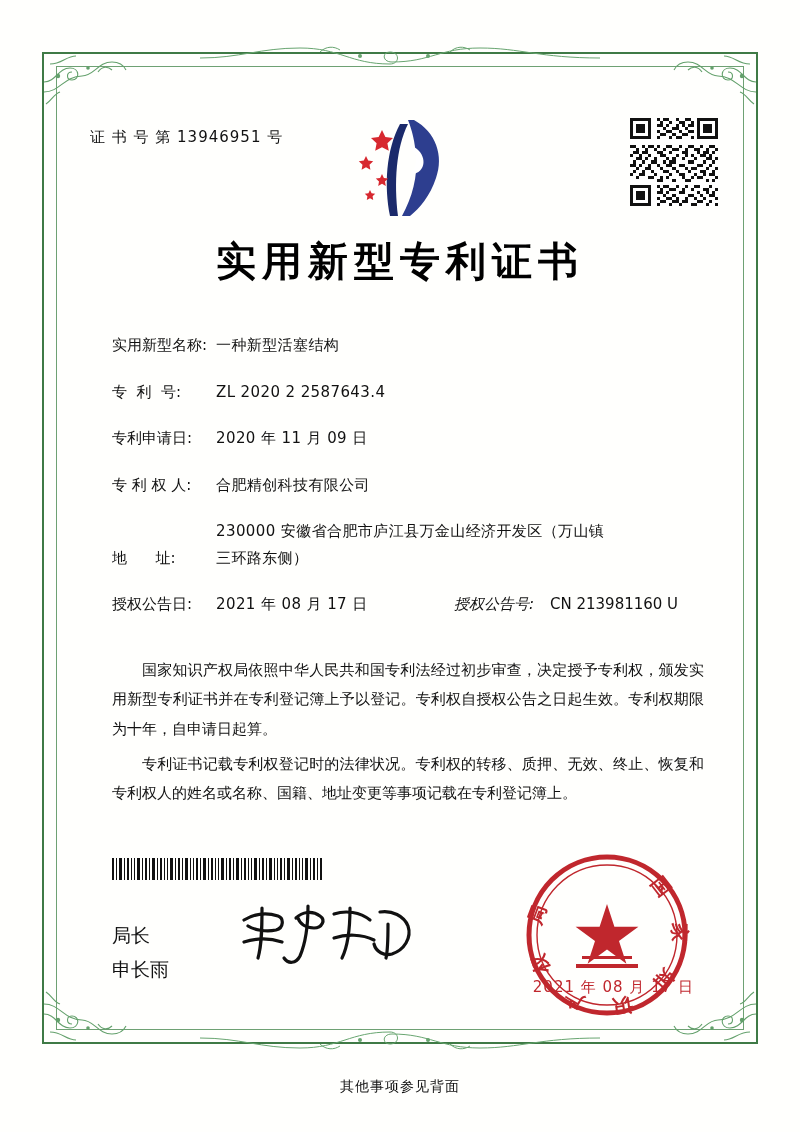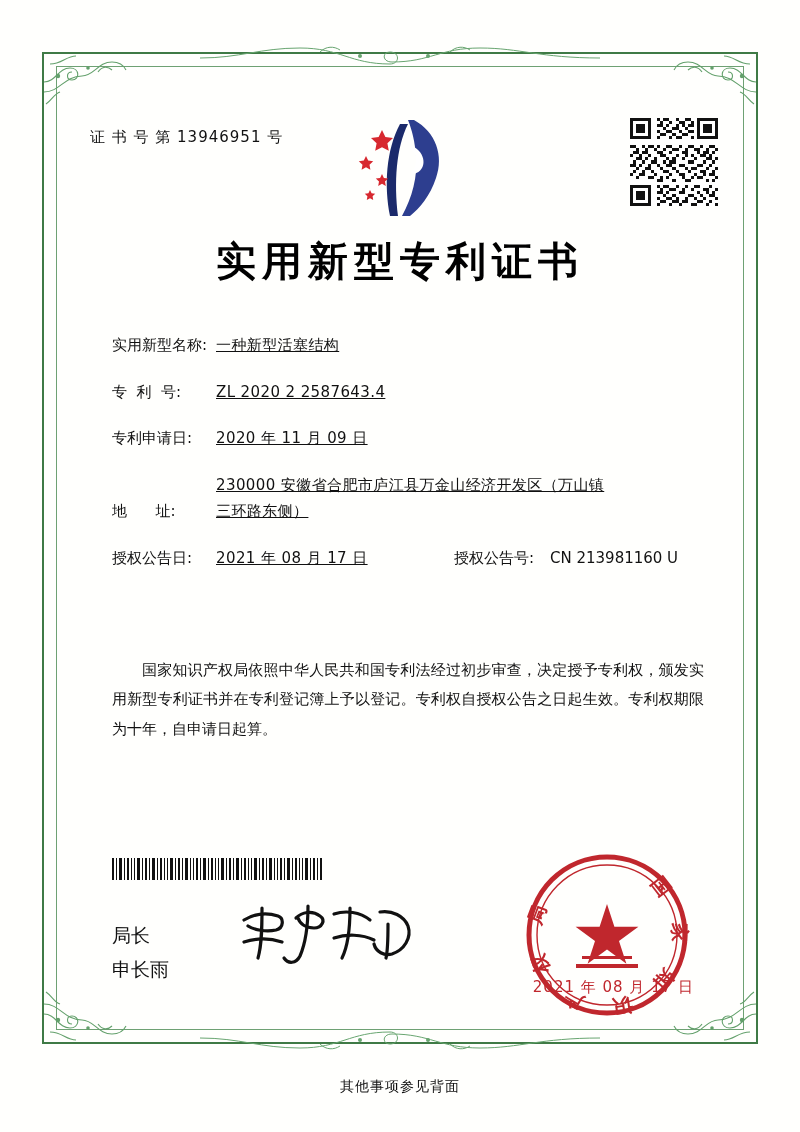--- a/index.html
+++ b/index.html
@@ -125,34 +125,34 @@
   }
   .field-label {
     width: 104px;
     flex: 0 0 104px;
     white-space: pre;
     letter-spacing: 0px;
   }
   .field-value {
     flex: 1 1 auto;
     letter-spacing: 0.4px;
-    text-decoration: underline;
   }
   .field-value .cont {
     display: block;
     margin-top: 4px;
   }
   .field-row.dual .field-value {
     flex: 0 0 210px;
   }
   .field-label2 {
     width: 96px;
     flex: 0 0 96px;
     white-space: pre;
     margin-left: 28px;
+    font-style: italic;
   }
   .field-value2 { flex: 1 1 auto; }
 
   
   .body-text {
     position: absolute;
     left: 112px;
     right: 96px;
     top: 656px;
     font-size: 15px;
@@ -519,40 +519,45 @@
     <div class="field-row">
       <div class="field-label">专  利  号:</div>
       <div class="field-value">ZL 2020 2 2587643.4</div>
     </div>
 
     <div class="field-row">
       <div class="field-label">专利申请日:</div>
       <div class="field-value">2020 年 11 月 09 日</div>
     </div>
 
+    <div class="field-row">
+      <div class="field-label">专 利 权 人:</div>
+      <div class="field-value">合肥精创科技有限公司</div>
+    </div>
 
     <div class="field-row">
       <div class="field-label">地      址:</div>
       <div class="field-value">
         <span>230000 安徽省合肥市庐江县万金山经济开发区（万山镇</span>
         <span class="cont">三环路东侧）</span>
       </div>
     </div>
 
     <div class="field-row dual">
       <div class="field-label">授权公告日:</div>
       <div class="field-value">2021 年 08 月 17 日</div>
       <div class="field-label2">授权公告号:</div>
       <div class="field-value2">CN 213981160 U</div>
     </div>
 
   </div>
 
   <div class="body-text">
     <p>国家知识产权局依照中华人民共和国专利法经过初步审查，决定授予专利权，颁发实用新型专利证书并在专利登记簿上予以登记。专利权自授权公告之日起生效。专利权期限为十年，自申请日起算。</p>
+    <p>专利证书记载专利权登记时的法律状况。专利权的转移、质押、无效、终止、恢复和专利权人的姓名或名称、国籍、地址变更等事项记载在专利登记簿上。</p>
   </div>
 
   <div class="barcode">
     <svg viewBox="0 0 210 22" shape-rendering="crispEdges">
       <g fill="#111111">
         <rect x="0" y="0" width="2" height="22"></rect>
           <rect x="4" y="0" width="1" height="22"></rect>
         <rect x="7" y="0" width="3" height="22"></rect>
           <rect x="12" y="0" width="1" height="22"></rect>
         <rect x="15" y="0" width="2" height="22"></rect>

